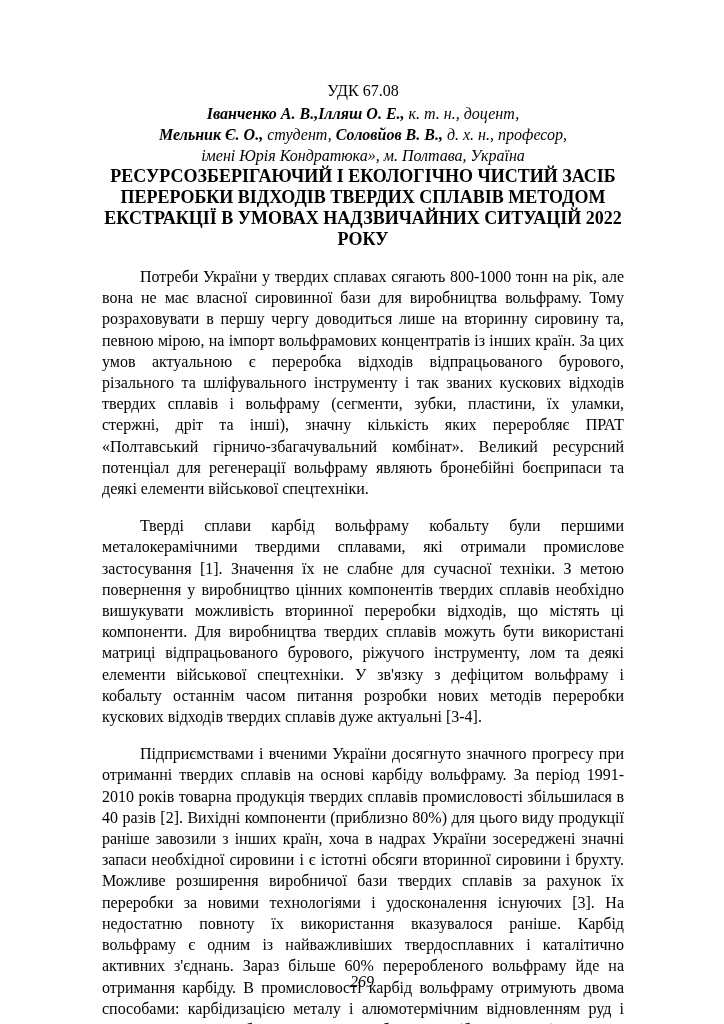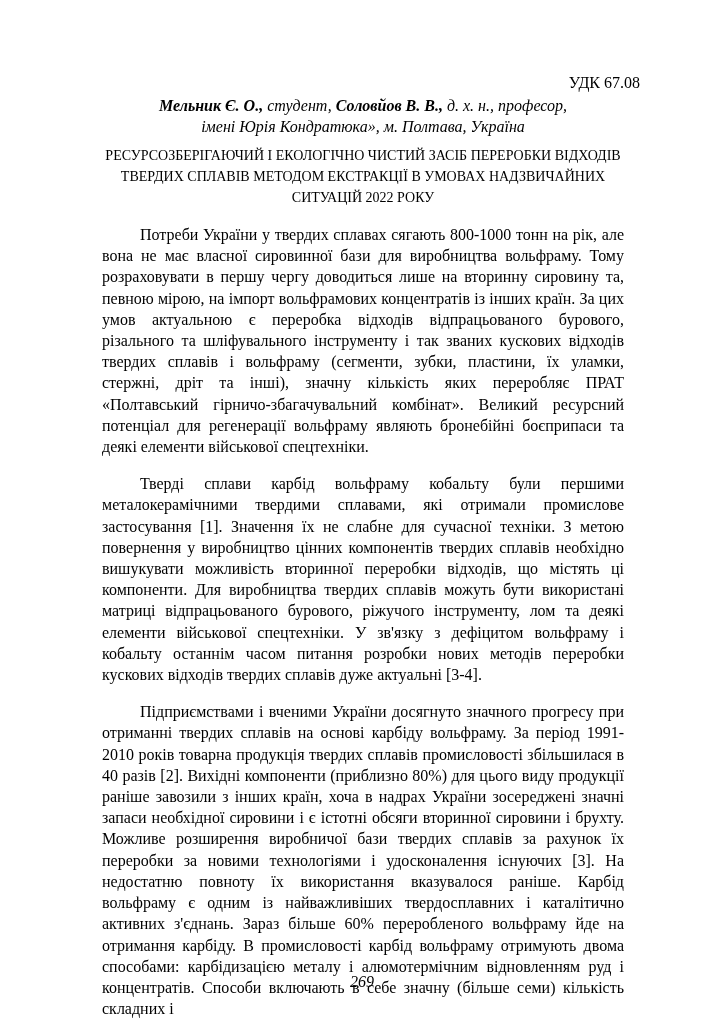--- a/index.html
+++ b/index.html
@@ -14,36 +14,36 @@
     box-sizing: border-box;
     background: #ffffff;
     color: #000000;
     font-family: "Liberation Serif", "DejaVu Serif", serif;
     font-size: 16px;
     line-height: 21px;
     padding: 72px 84px 0 86px;
     overflow: hidden;
   }
   .udc {
-    text-align: right;
-    margin: 0 0 2px 0;
+    text-align: center;
+    margin: 8px 0 2px 0;
   }
   .authors p {
     margin: 0;
     text-align: center;
     font-style: italic;
   }
   .authors .author-name {
     font-weight: bold;
   }
   .title {
-    margin: 8px;
+    margin: 0;
     text-align: center;
-    font-weight: normal;
-    font-size: 14px;
+    font-weight: bold;
+    font-size: 18px;
     line-height: 21px;
   }
   .body-text p {
     margin: 16px;
     text-align: justify;
     text-indent: 38px;
     line-height: 21.2px;
   }
   .page-number {
     position: absolute;
@@ -56,20 +56,24 @@
 </style>
 </head>
 <body>
 
 <div class="page">
 
   <div class="udc">УДК 67.08</div>
 
   <div class="authors">
     <p>
+      <span class="author-name">Іванченко А. В.,Ілляш О. Е.,</span>
+      <span>к. т. н., доцент,</span>
+    </p>
+    <p>
       <span class="author-name">Мельник Є. О.,</span>
       <span>студент,</span>
       <span class="author-name">Соловйов В. В.,</span>
       <span>д. х. н., професор,</span>
     </p>
     <p>імені Юрія Кондратюка», м. Полтава, Україна</p>
   </div>
 
   <h1 class="title">РЕСУРСОЗБЕРІГАЮЧИЙ І ЕКОЛОГІЧНО ЧИСТИЙ ЗАСІБ ПЕРЕРОБКИ ВІДХОДІВ ТВЕРДИХ СПЛАВІВ МЕТОДОМ ЕКСТРАКЦІЇ В УМОВАХ НАДЗВИЧАЙНИХ СИТУАЦІЙ 2022 РОКУ</h1>
 

